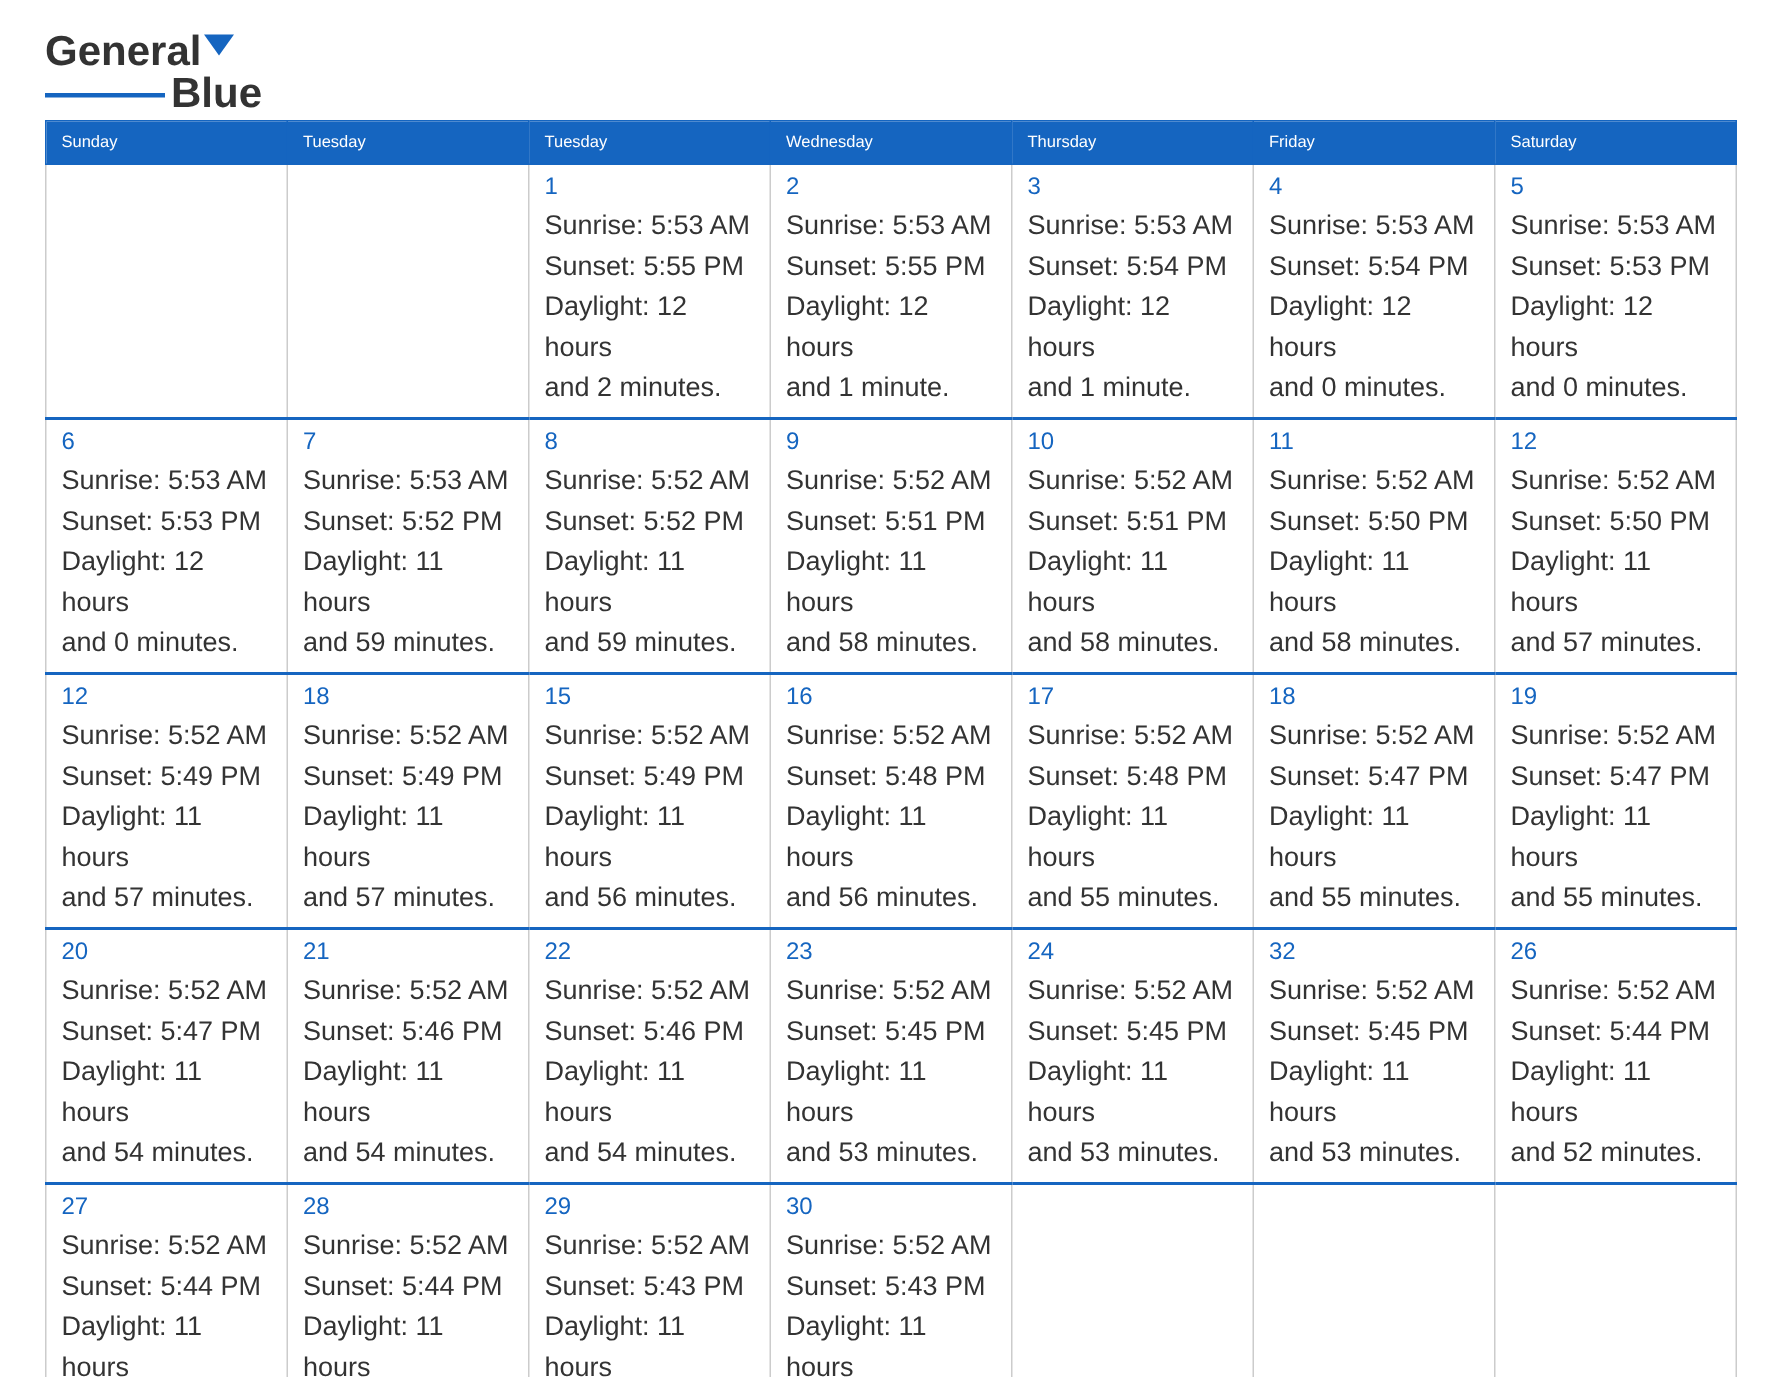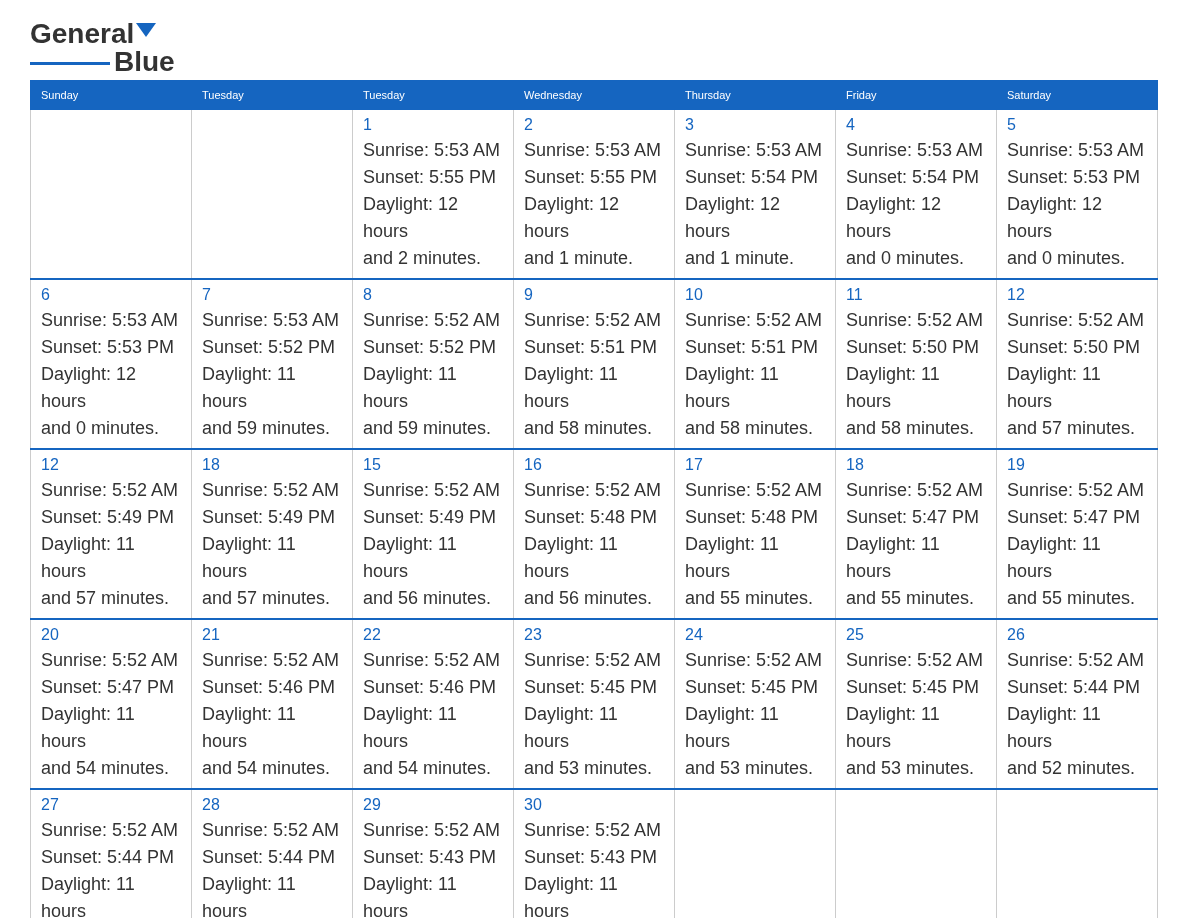--- a/index.html
+++ b/index.html
@@ -305,21 +305,21 @@
 and 53 minutes.</div>
         </td>
         <td>
           <span class="day-number">24</span>
           <div class="day-info" style="white-space: pre-line;">Sunrise: 5:52 AM
 Sunset: 5:45 PM
 Daylight: 11 hours
 and 53 minutes.</div>
         </td>
         <td>
-          <span class="day-number">25</span>
+          <span class="day-number">32</span>
           <div class="day-info" style="white-space: pre-line;">Sunrise: 5:52 AM
 Sunset: 5:45 PM
 Daylight: 11 hours
 and 53 minutes.</div>
         </td>
         <td>
           <span class="day-number">26</span>
           <div class="day-info" style="white-space: pre-line;">Sunrise: 5:52 AM
 Sunset: 5:44 PM
 Daylight: 11 hours

